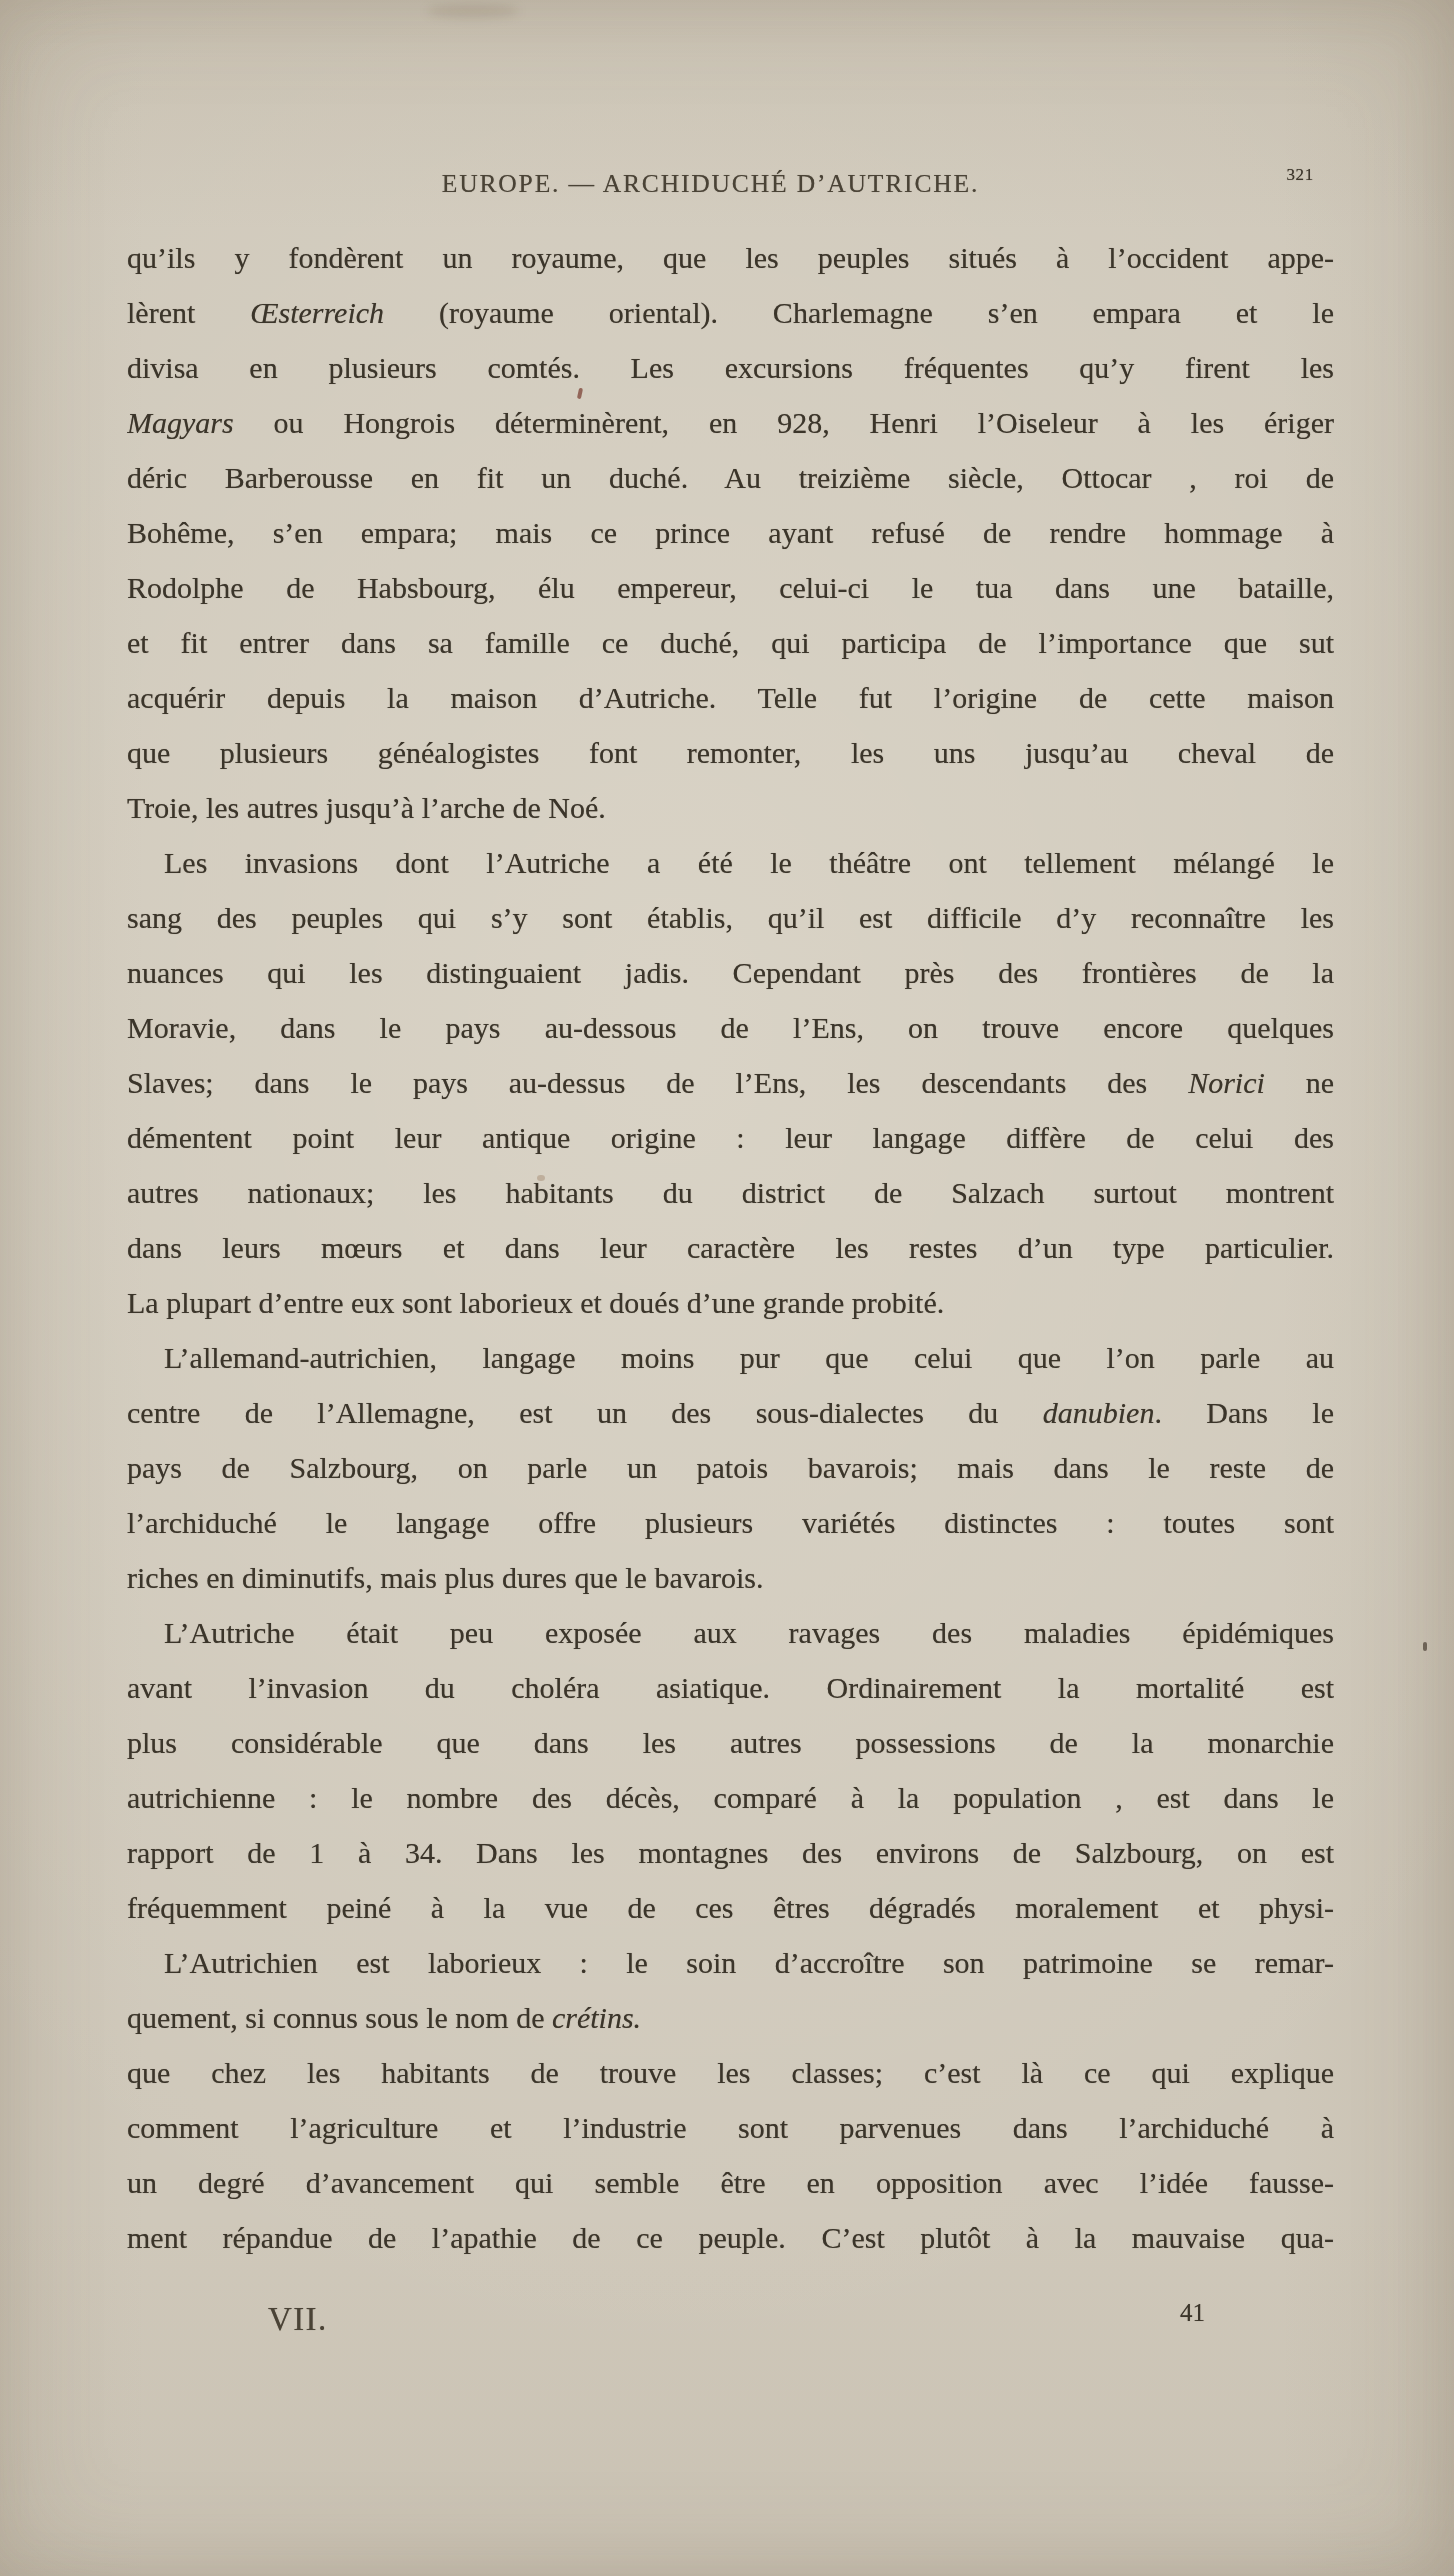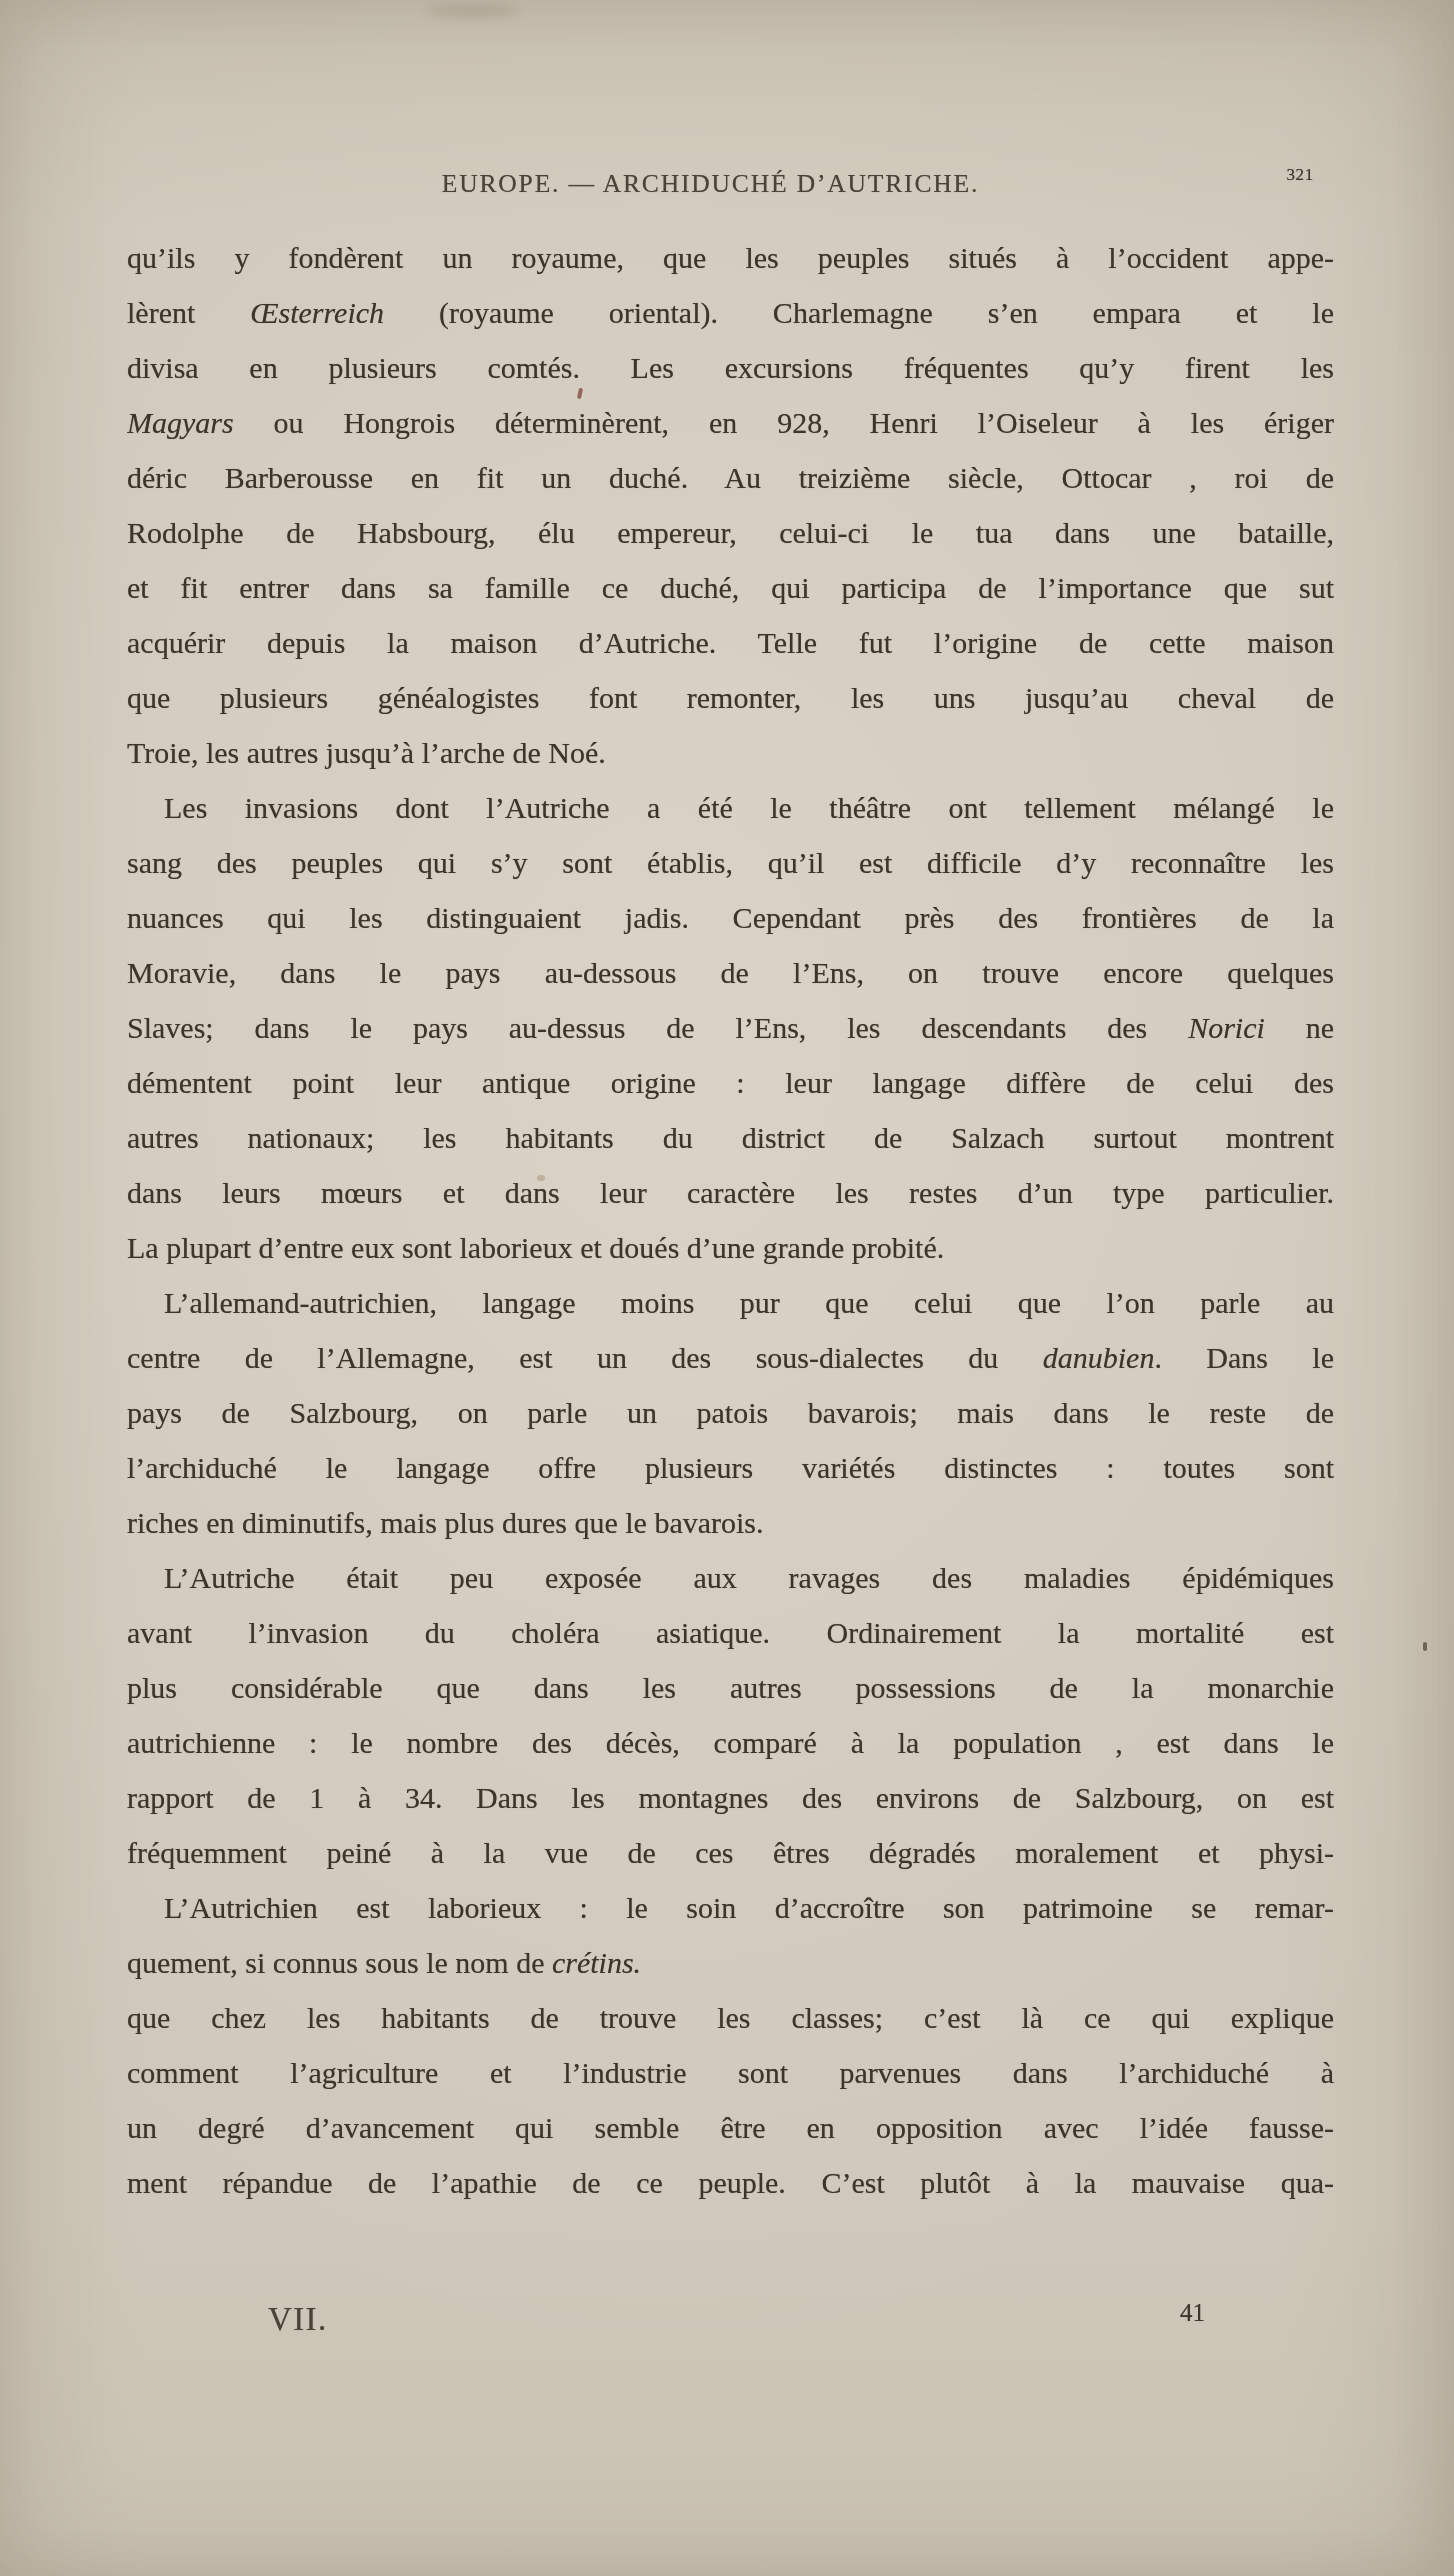--- a/index.html
+++ b/index.html
@@ -66,20 +66,21 @@
     <div class="running-title">EUROPE. — ARCHIDUCHÉ D’AUTRICHE.</div>
     <div class="page-number">321</div>
   </div>
 
   <div class="text-block">
       <div class="line j"><span>qu’ils y fondèrent un royaume, que les peuples situés à l’occident appe-</span></div>
       <div class="line j"><span>lèrent </span><span class="it">Œsterreich</span><span> (royaume oriental). Charlemagne s’en empara et le</span></div>
       <div class="line j"><span>divisa en plusieurs comtés. Les excursions fréquentes qu’y firent les</span></div>
       <div class="line j"><span class="it">Magyars</span><span> ou Hongrois déterminèrent, en 928, Henri l’Oiseleur à les ériger</span></div>
       <div class="line j"><span>déric Barberousse en fit un duché. Au treizième siècle, Ottocar , roi de</span></div>
+      <div class="line j"><span>Bohême, s’en empara; mais ce prince ayant refusé de rendre hommage à</span></div>
       <div class="line j"><span>Rodolphe de Habsbourg, élu empereur, celui-ci le tua dans une bataille,</span></div>
       <div class="line j"><span>et fit entrer dans sa famille ce duché, qui participa de l’importance que sut</span></div>
       <div class="line j"><span>acquérir depuis la maison d’Autriche. Telle fut l’origine de cette maison</span></div>
       <div class="line j"><span>que plusieurs généalogistes font remonter, les uns jusqu’au cheval de</span></div>
       <div class="line"><span>Troie, les autres jusqu’à l’arche de Noé.</span></div>
       <div class="line j ind"><span>Les invasions dont l’Autriche a été le théâtre ont tellement mélangé le</span></div>
       <div class="line j"><span>sang des peuples qui s’y sont établis, qu’il est difficile d’y reconnaître les</span></div>
       <div class="line j"><span>nuances qui les distinguaient jadis. Cependant près des frontières de la</span></div>
       <div class="line j"><span>Moravie, dans le pays au-dessous de l’Ens, on trouve encore quelques</span></div>
       <div class="line j"><span>Slaves; dans le pays au-dessus de l’Ens, les descendants des </span><span class="it">Norici</span><span> ne</span></div>

